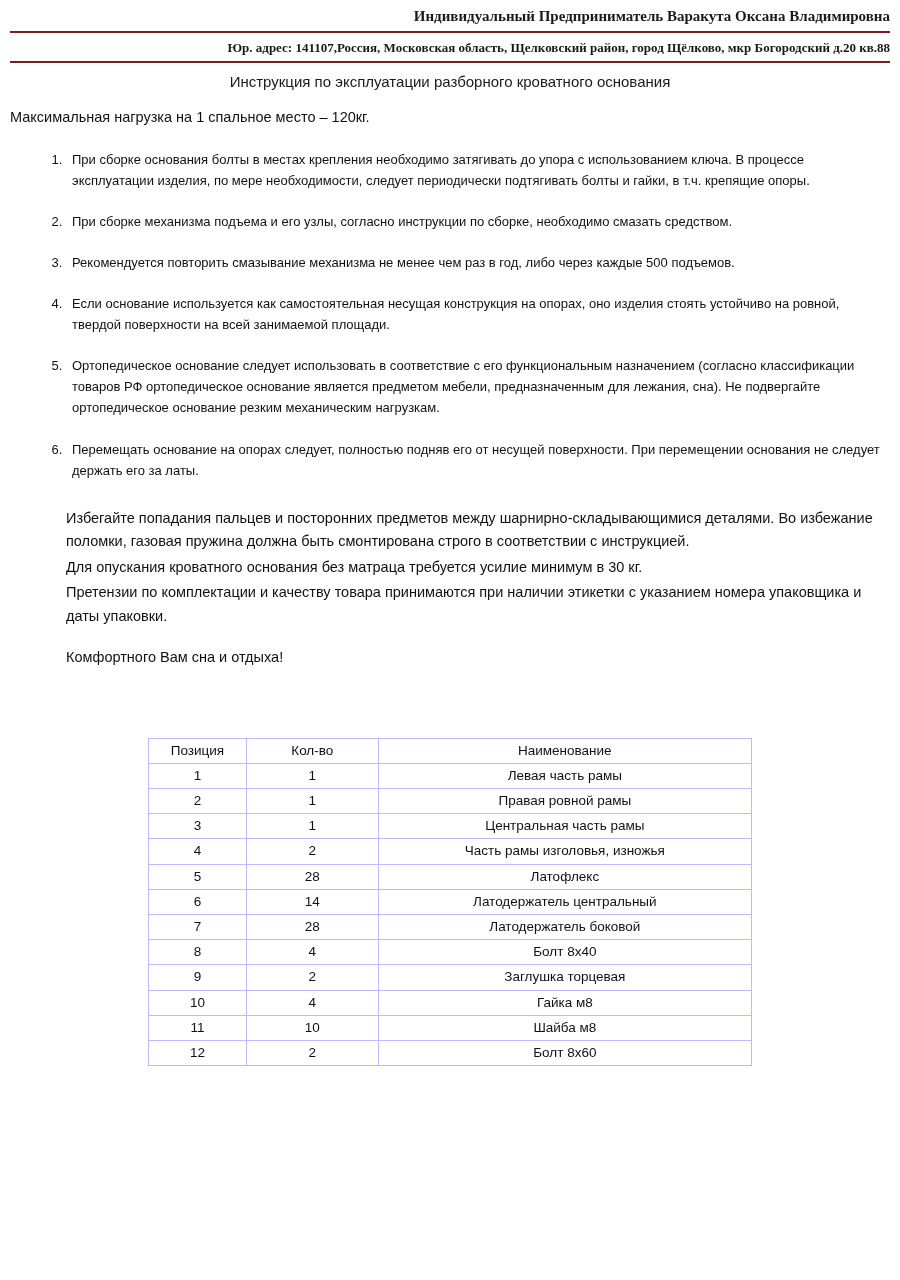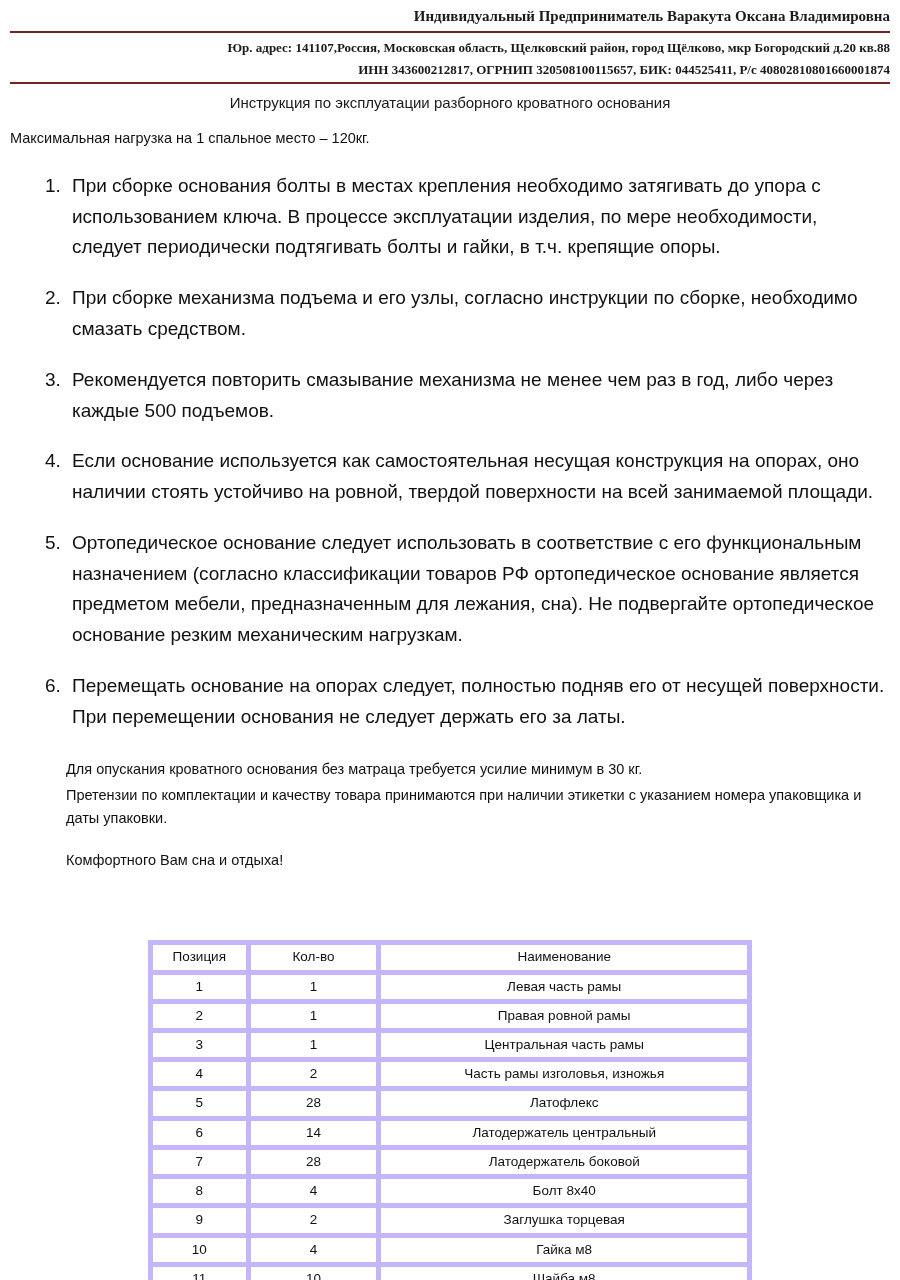--- a/index.html
+++ b/index.html
@@ -59,21 +59,21 @@
     font-size: 14.5px;
     line-height: 1.62;
     margin: 0 0 3px 0;
     color: #111111;
   }
   ol.rules {
     margin: 6px 0 0 0;
     padding-left: 56px;
   }
   ol.rules > li {
-    font-size: 19px;
+    font-size: 13px;
     line-height: 1.62;
     margin-bottom: 1px;
     padding-left: 6px;
     color: #111111;
     margin-top: 20px;
   }
   .tail {
     margin-top: 26px;
     padding-left: 56px;
   }
@@ -87,21 +87,21 @@
   .table-wrap {
     margin: 46px auto 0 auto;
     width: 604px;
   }
   table.parts {
     border-collapse: collapse;
     width: 100%;
     font-size: 13.5px;
   }
   table.parts th, table.parts td {
-    border: 5px solid #c4b5fd;
+    border: 1px solid #c4b5fd;
     text-align: center;
     padding: 3px 4px;
     font-weight: normal;
     line-height: 1.35;
     color: #111111;
   }
   table.parts th {
     font-weight: normal;
   }
   col.c-pos { width: 98px; }
@@ -111,40 +111,40 @@
 </style>
 </head>
 <body>
 
 <div class="page">
 
   <div class="header-block">
     <div class="header-line">Индивидуальный Предприниматель Варакута Оксана Владимировна</div>
     <hr class="header-rule" style="border-top-color: rgb(123, 32, 32);">
     <div class="header-line small">Юр. адрес:  141107,Россия, Московская область, Щелковский район, город Щёлково, мкр Богородский д.20 кв.88</div>
-    <div class="header-line small">ИНН 343600212817, ОГРНИП 320508100115657, БИК: 044525411, Р/с 40802810801660001874</div>
     <hr class="header-rule" style="border-top-color: rgb(123, 32, 32);">
   </div>
 
   <div class="doc-title">Инструкция по эксплуатации разборного кроватного основания</div>
 
   <div class="content">
 
     <p class="para">Максимальная нагрузка на 1 спальное место – 120кг.</p>
 
     <ol class="rules">
       <li>При сборке основания болты в местах крепления необходимо затягивать до упора с использованием ключа. В процессе эксплуатации изделия, по мере необходимости, следует периодически подтягивать болты и гайки, в т.ч. крепящие опоры.</li>
       <li>При сборке механизма подъема и его узлы, согласно инструкции по сборке, необходимо смазать средством.</li>
       <li>Рекомендуется повторить смазывание механизма не менее чем раз в год, либо через каждые 500 подъемов.</li>
-      <li>Если основание используется как самостоятельная несущая конструкция на опорах, оно наличии стоять устойчиво на ровной, твердой поверхности на всей занимаемой площади.</li>
+      <li>Если основание используется как самостоятельная несущая конструкция на опорах, оно изделия стоять устойчиво на ровной, твердой поверхности на всей занимаемой площади.</li>
       <li>Ортопедическое основание следует использовать в соответствие с его функциональным назначением (согласно классификации товаров РФ ортопедическое основание является предметом мебели, предназначенным для лежания, сна). Не подвергайте ортопедическое основание резким механическим нагрузкам.</li>
       <li>Перемещать основание на опорах следует, полностью подняв его от несущей поверхности. При перемещении основания не следует держать его за латы.</li>
     </ol>
 
     <div class="tail">
+      <p class="para">Избегайте попадания пальцев и посторонних предметов между шарнирно-складывающимися деталями. Во избежание поломки, газовая пружина должна быть смонтирована строго в соответствии с инструкцией.</p>
       <p class="para">Для опускания кроватного основания без матраца требуется усилие минимум в 30 кг.</p>
       <p class="para">Претензии по комплектации и качеству товара принимаются при наличии этикетки с указанием номера упаковщика и даты упаковки.</p>
 
       <div class="spacer-sm"></div>
       <p class="para">Комфортного Вам сна и отдыха!</p>
 
       <div class="spacer-md"></div>
     </div>
 
   </div>

